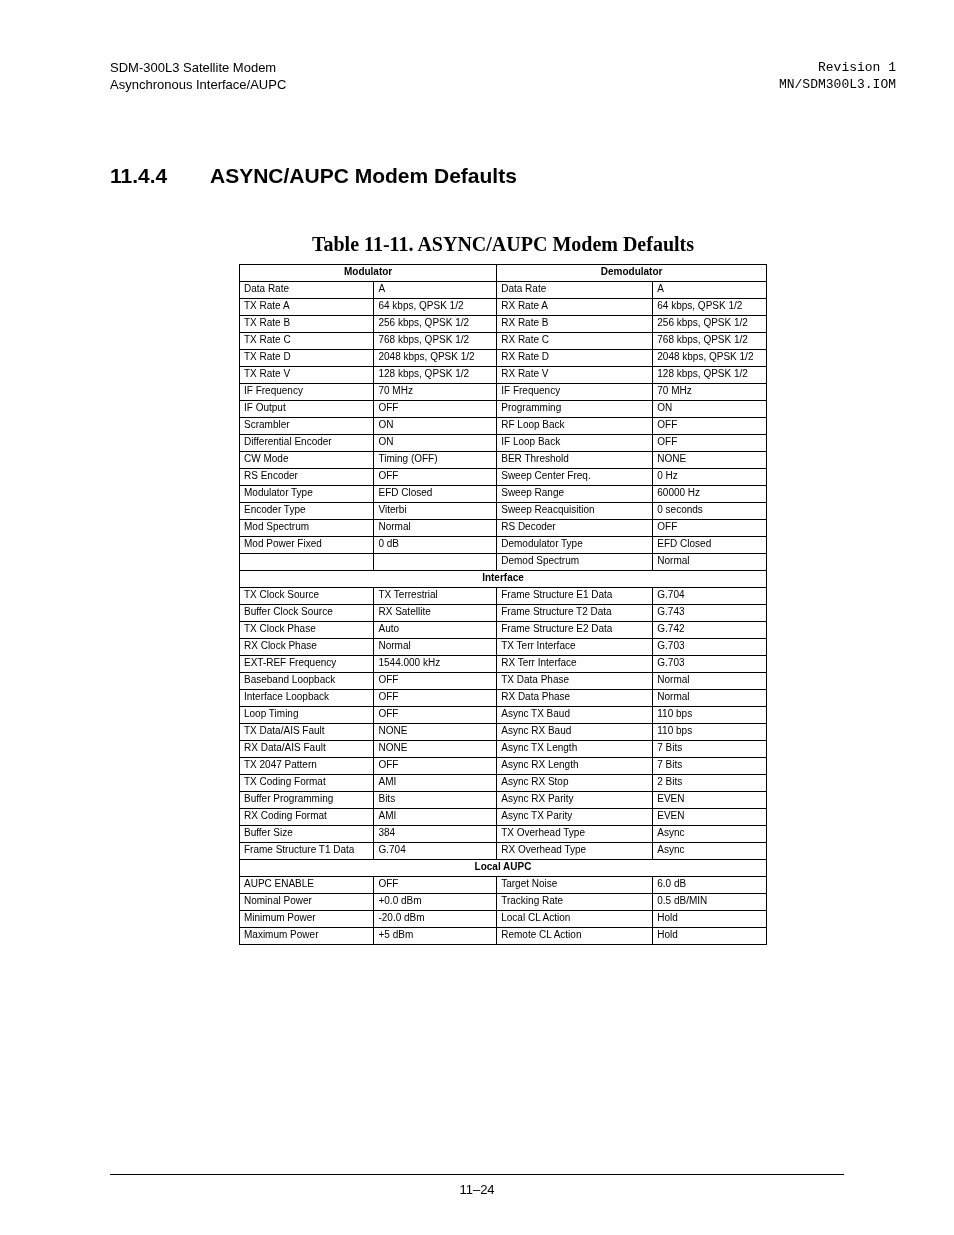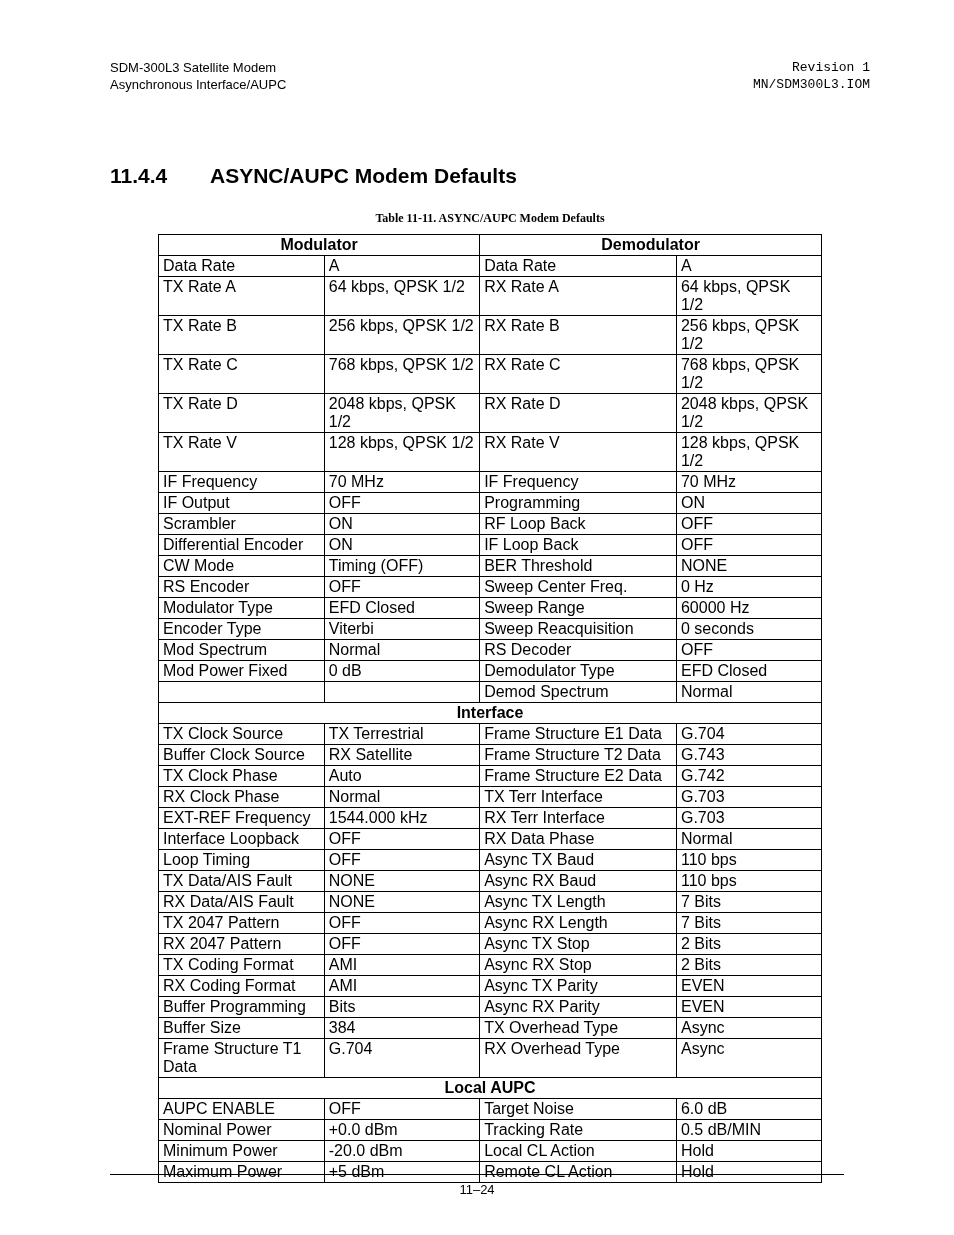--- a/index.html
+++ b/index.html
@@ -7,49 +7,49 @@
     padding: 0;
     background: #fff;
     font-family: Arial, Helvetica, sans-serif;
     color: #000;
   }
   .page {
     width: 954px;
     height: 1235px;
     position: relative;
     box-sizing: border-box;
-    padding: 60px 84px 40px 110px;
+    padding: 60px 58px 40px 110px;
   }
   .header {
     display: flex;
     justify-content: space-between;
     font-size: 13px;
     line-height: 1.3;
     margin-bottom: 70px;
   }
   .header .left, .header .right { white-space: pre; }
   .header .right { text-align: right; font-family: Liberation Mono, monospace; }
   .section-heading {
     font-size: 21px;
     font-weight: bold;
-    margin-bottom: 23px;
+    margin-bottom: 45px;
   }
   .section-heading .num { display: inline-block; width: 100px; }
   .table-caption {
     text-align: center;
     font-family: "Times New Roman", Times, serif;
     font-weight: bold;
-    font-size: 12px;
+    font-size: 20px;
     margin-bottom: 8px;
   }
   table.defaults {
     border-collapse: collapse;
     margin: 4px auto;
-    width: 664px;
-    font-size: 16px;
+    width: 528px;
+    font-size: 10px;
   }
   table.defaults td, table.defaults th {
     border-left: 1px solid #000;
     border-right: 1px solid #000;
     padding: 1px 4px;
     text-align: left;
     vertical-align: top;
     height: 14px;
   }
   table.defaults tr.outer-top td, table.defaults tr.outer-top th { border-top: 1px solid #000; }
@@ -240,20 +240,26 @@
           <td class="underline-cell">TX Terr Interface</td>
           <td class="underline-cell">G.703</td>
         </tr>
         <tr>
           <td class="underline-cell">EXT-REF Frequency</td>
           <td class="underline-cell">1544.000 kHz</td>
           <td class="underline-cell">RX Terr Interface</td>
           <td class="underline-cell">G.703</td>
         </tr>
         <tr>
+          <td class="underline-cell">Baseband Loopback</td>
+          <td class="underline-cell">OFF</td>
+          <td class="underline-cell">TX Data Phase</td>
+          <td class="underline-cell">Normal</td>
+        </tr>
+        <tr>
           <td class="underline-cell">Interface Loopback</td>
           <td class="underline-cell">OFF</td>
           <td class="underline-cell">RX Data Phase</td>
           <td class="underline-cell">Normal</td>
         </tr>
         <tr>
           <td class="underline-cell">Loop Timing</td>
           <td class="underline-cell">OFF</td>
           <td class="underline-cell">Async TX Baud</td>
           <td class="underline-cell">110 bps</td>
@@ -270,41 +276,35 @@
           <td class="underline-cell">Async TX Length</td>
           <td class="underline-cell">7 Bits</td>
         </tr>
         <tr>
           <td class="underline-cell">TX 2047 Pattern</td>
           <td class="underline-cell">OFF</td>
           <td class="underline-cell">Async RX Length</td>
           <td class="underline-cell">7 Bits</td>
         </tr>
         <tr>
-          <td class="underline-cell">RX 2047 Pattern</td>
-          <td class="underline-cell">OFF</td>
-          <td class="underline-cell">Async TX Stop</td>
-          <td class="underline-cell">2 Bits</td>
-        </tr>
-        <tr>
           <td class="underline-cell">TX Coding Format</td>
           <td class="underline-cell">AMI</td>
           <td class="underline-cell">Async RX Stop</td>
           <td class="underline-cell">2 Bits</td>
         </tr>
         <tr>
+          <td class="underline-cell">Buffer Programming</td>
+          <td class="underline-cell">Bits</td>
+          <td class="underline-cell">Async RX Parity</td>
+          <td class="underline-cell">EVEN</td>
+        </tr>
+        <tr>
           <td class="underline-cell">RX Coding Format</td>
           <td class="underline-cell">AMI</td>
           <td class="underline-cell">Async TX Parity</td>
-          <td class="underline-cell">EVEN</td>
-        </tr>
-        <tr>
-          <td class="underline-cell">Buffer Programming</td>
-          <td class="underline-cell">Bits</td>
-          <td class="underline-cell">Async RX Parity</td>
           <td class="underline-cell">EVEN</td>
         </tr>
         <tr>
           <td class="underline-cell">Buffer Size</td>
           <td class="underline-cell">384</td>
           <td class="underline-cell">TX Overhead Type</td>
           <td class="underline-cell">Async</td>
         </tr>
         <tr>
           <td class="underline-cell">Frame Structure T1 Data</td>

